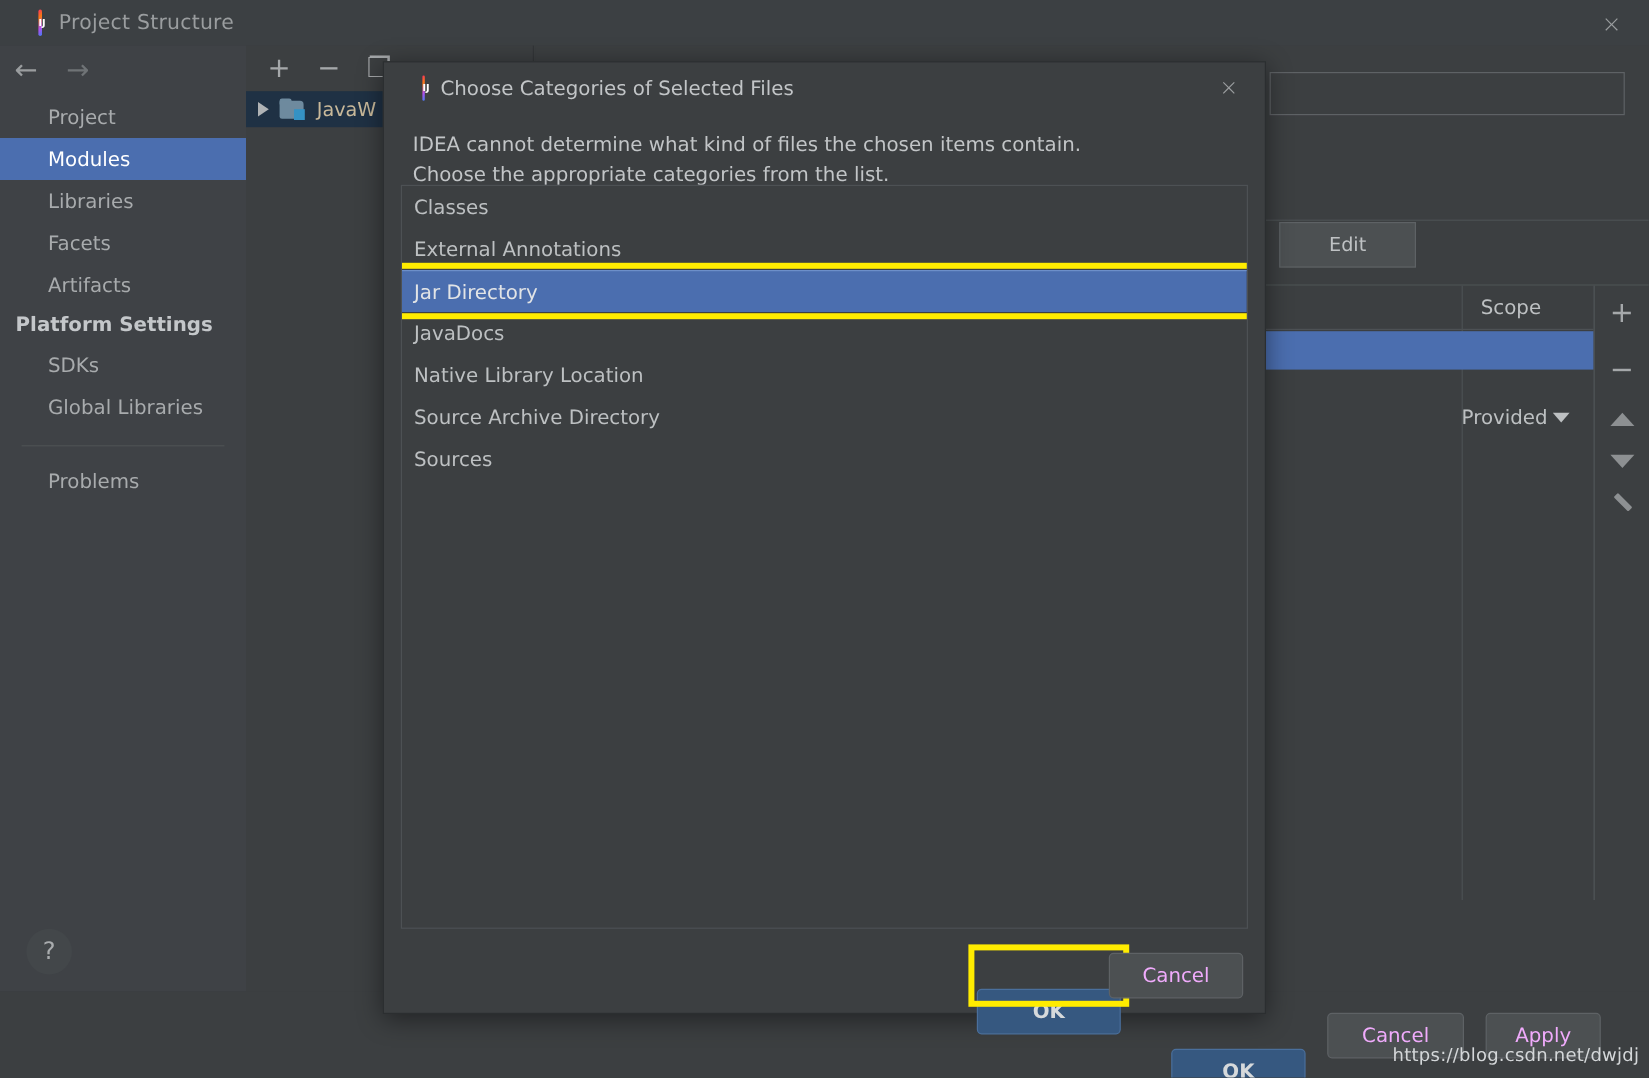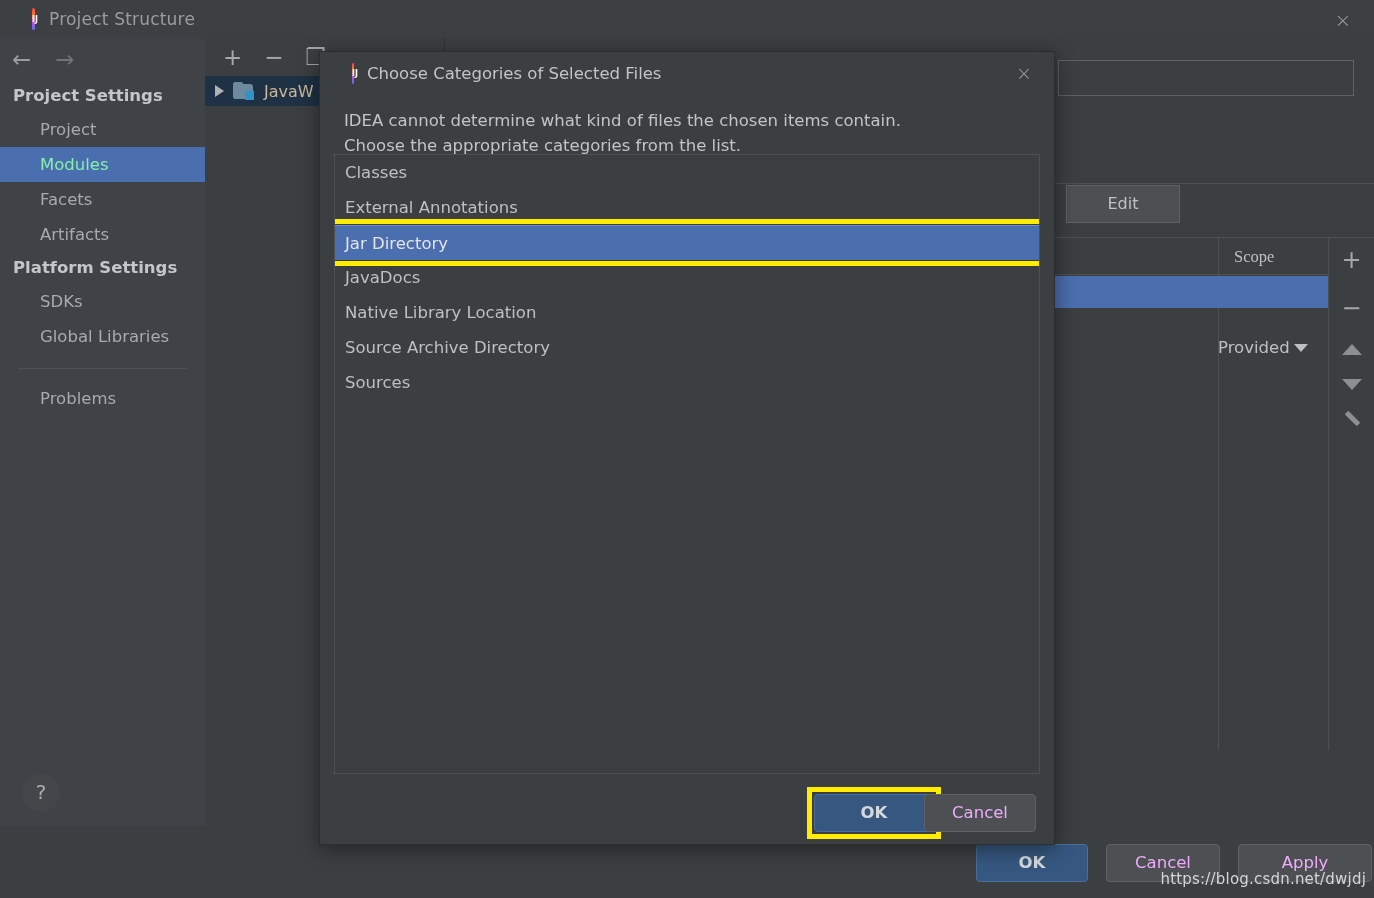--- a/index.html
+++ b/index.html
@@ -36,21 +36,21 @@
   .nav-arrow { color: #9a9d9f; font-size: 23px; line-height: 23px; }
   .nav-arrow.fwd { color: #6f7376; }
   .sb-group {
     color: #c4c7ca; font-size: 16.5px; font-weight: bold;
     padding: 6px 0 7px 13px;
   }
   .sb-item {
     color: #a8abad; font-size: 16.5px; height: 35px; line-height: 35px;
     padding-left: 40px;
   }
-  .sb-item.selected { background: #4b6eaf; color: #86efac; }
+  .sb-item.selected { background: #4b6eaf; color: #ffffff; }
   .sb-divider { height: 1px; background: #4e5254; margin: 14px 18px 12px 18px; }
   .help-btn {
     position: absolute; left: 22px; bottom: 14px; width: 38px; height: 38px;
     border-radius: 50%; background: #43474a;
     color: #a9acae; font-size: 20px; text-align: center; line-height: 37px;
   }
 
   
   .center-panel {
     position: absolute; left: 205px; top: 38px; width: 240px; height: 788px;
@@ -85,21 +85,21 @@
     background: #4c5052; border: 1px solid #5e6265; border-radius: 0;
     color: #bfc2c4; font-size: 16px; text-align: center; line-height: 36px;
   }
   .table-head {
     position: absolute; left: 0; right: 46px; top: 200px; height: 37px;
     border-bottom: 1px solid #4d5154;
   }
   .th-scope {
     position: absolute; left: 772px; top: 0; width: 110px; height: 37px;
     border-left: 1px solid #4d5154;
-    color: #bdc0c2; font-size: 16.5px; line-height: 37px; padding-left: 15px; font-family: Liberation Serif, serif;
+    color: #bdc0c2; font-size: 16.5px; line-height: 37px; padding-left: 15px;
   }
   .table-row-selected {
     position: absolute; left: 0; right: 46px; top: 238px; height: 32px;
     background: #4b6eaf;
   }
   .scope-cell {
     position: absolute; left: 772px; top: 300px; width: 110px;
     color: #bdc0c2; font-size: 16.5px;
     display: flex; align-items: center; gap: 4px;
   }
@@ -116,25 +116,25 @@
   .pencil i { position: absolute; left: 2px; top: 2px; width: 17px; height: 5px; background: #8d9092; transform: rotate(45deg); border-radius: 1px; }
   .table-vline { position: absolute; left: 772px; top: 237px; bottom: 76px; width: 1px; background: #4d5154; }
   .table-vline2 { position: absolute; left: 882px; top: 200px; bottom: 76px; width: 1px; background: #4d5154; }
 
   
   .bottom-bar { position: absolute; left: 0; right: 0; top: 826px; height: 72px; background: #3c3f41; }
   .btn {
     position: absolute; height: 38px; border-radius: 4px;
     font-size: 16.5px; text-align: center; line-height: 36px;
   }
-  .btn-default { background: #365880; border: 1px solid #4a6f9c; color: #d6d9db; font-weight: bold; }
+  .btn-default { background: #365880; border: 1px solid #4a6f9c; color: #d6d9db; font-weight: bold; margin-top: 30px; }
   .btn-plain { background: #4c5052; border: 1px solid #5e6265; color: #f0abfc; }
   #ps-ok { left: 976px; top: 844px; width: 112px; }
   #ps-cancel { left: 1106px; top: 844px; width: 114px; }
-  #ps-apply { left: 1238px; top: 844px; width: 134px; }
+  #ps-apply { left: 1238px; top: 844px; width: 96px; }
 
   .watermark {
     position: absolute; right: 8px; top: 870px;
     color: #d4d7d9; font-size: 15px; letter-spacing: .2px;
     font-family: "DejaVu Sans", "Liberation Sans", sans-serif;
   }
 
   
   .dialog {
     position: absolute; left: 319px; top: 51px; width: 736px; height: 794px;
@@ -193,23 +193,23 @@
     <div class="ps-title-text">Project Structure</div>
     <div class="ps-close">×</div>
   </div>
 
   <div class="sidebar">
     <div class="nav-arrows">
       <span class="nav-arrow">←</span>
       <span class="nav-arrow fwd">→</span>
     </div>
 
-    <div class="sb-group">Project Settings</div>
     <div class="sb-item">Project</div>
     <div class="sb-item selected">Modules</div>
+    <div class="sb-item">Libraries</div>
     <div class="sb-item">Facets</div>
     <div class="sb-item">Artifacts</div>
 
     <div class="sb-group">Platform Settings</div>
     <div class="sb-item">SDKs</div>
     <div class="sb-item">Global Libraries</div>
 
     <div class="sb-divider"></div>
     <div class="sb-item">Problems</div>
 

